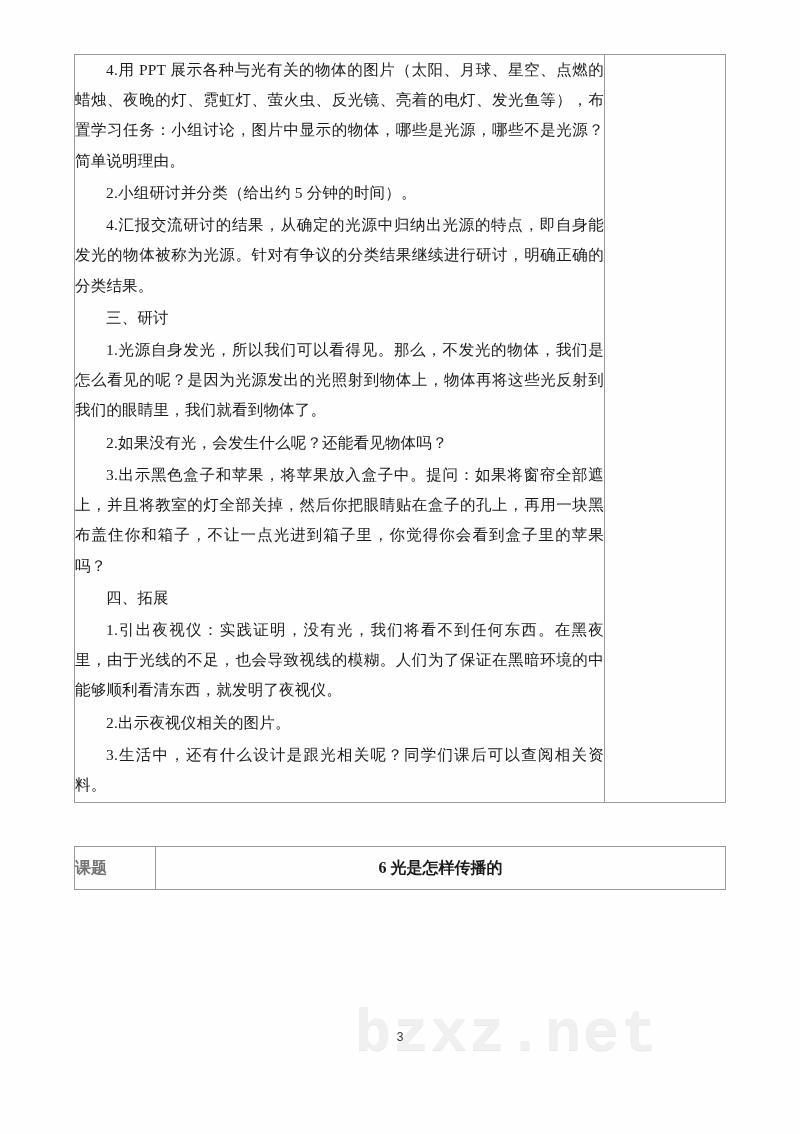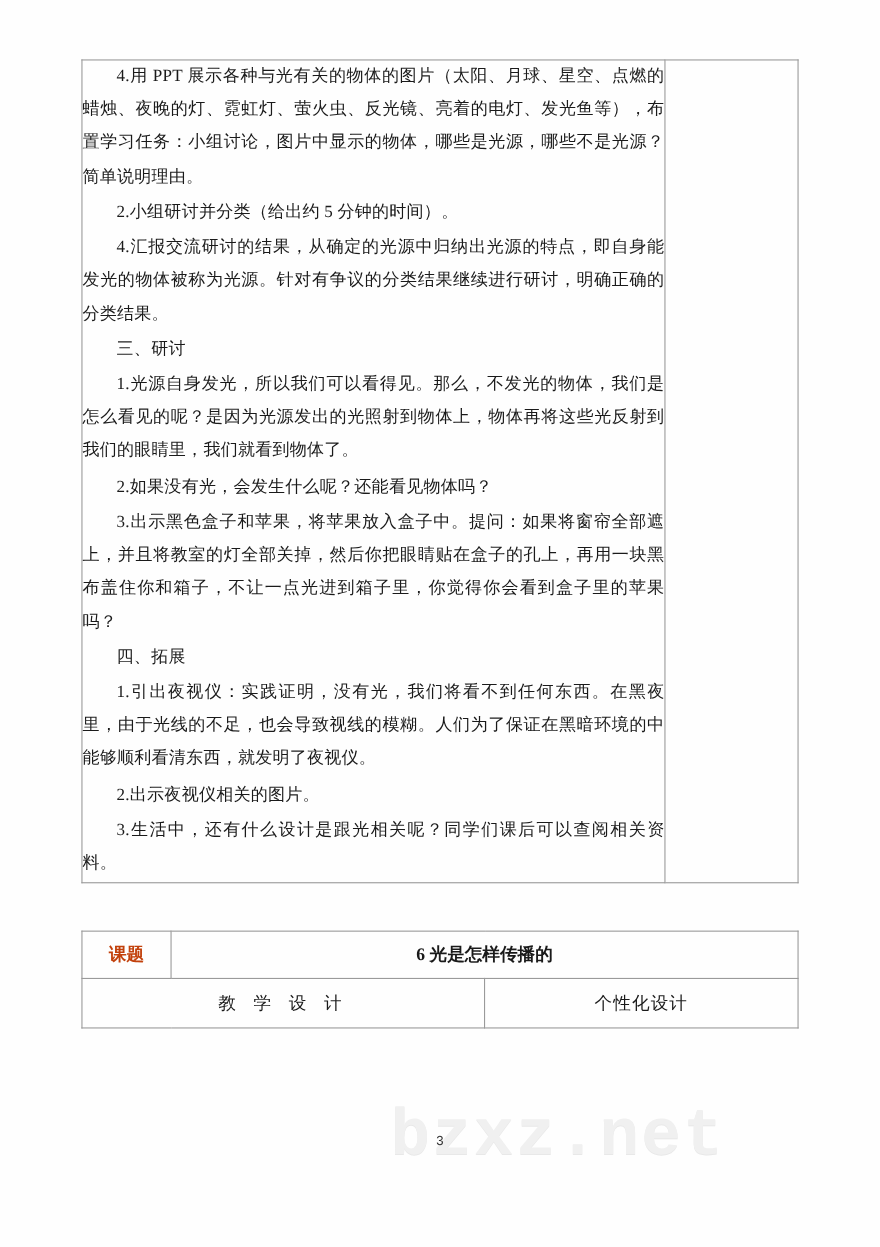--- a/index.html
+++ b/index.html
@@ -75,22 +75,21 @@
     border-collapse: collapse;
     table-layout: fixed;
   }
   .table2 td {
     border: 1px solid #9a9a9a;
     padding: 0;
     font-size: 16px;
   }
   .label-cell {
     width: 80px;
-    text-align: center;
-    color: #c2410c;
+    color: #737373;
     font-weight: bold;
     font-size: 17px;
     height: 42px;
   }
   .title-cell {
     text-align: center;
     font-weight: bold;
     font-size: 17px;
     height: 42px;
   }
@@ -161,21 +160,17 @@
     </tr>
   </tbody>
     </table>
 
   <table class="table2">
     <tbody>
         <tr>
       <td class="label-cell">课题</td>
       <td class="title-cell" colspan="2">6 光是怎样传播的</td>
     </tr>
-    <tr>
-      <td class="design-head" colspan="2">教 学 设 计</td>
-      <td class="personal-head">个性化设计</td>
-    </tr>
   </tbody>
     </table>
 
   <div class="page-number">3</div>
 </div>
 
 </body></html>

